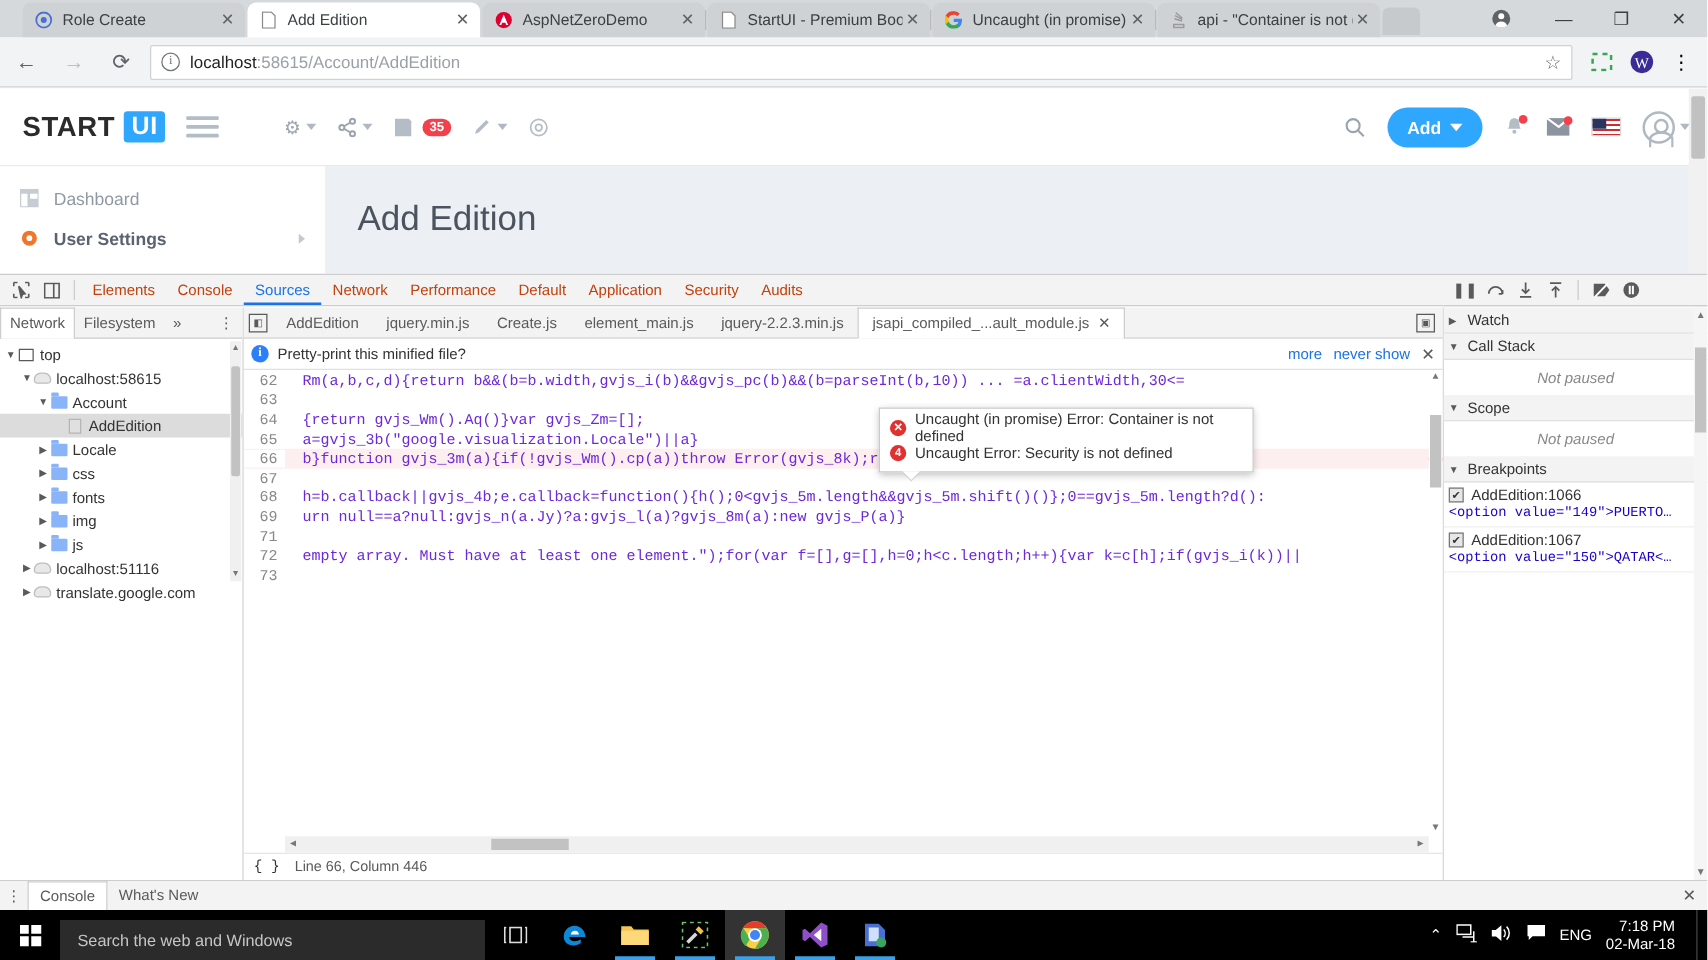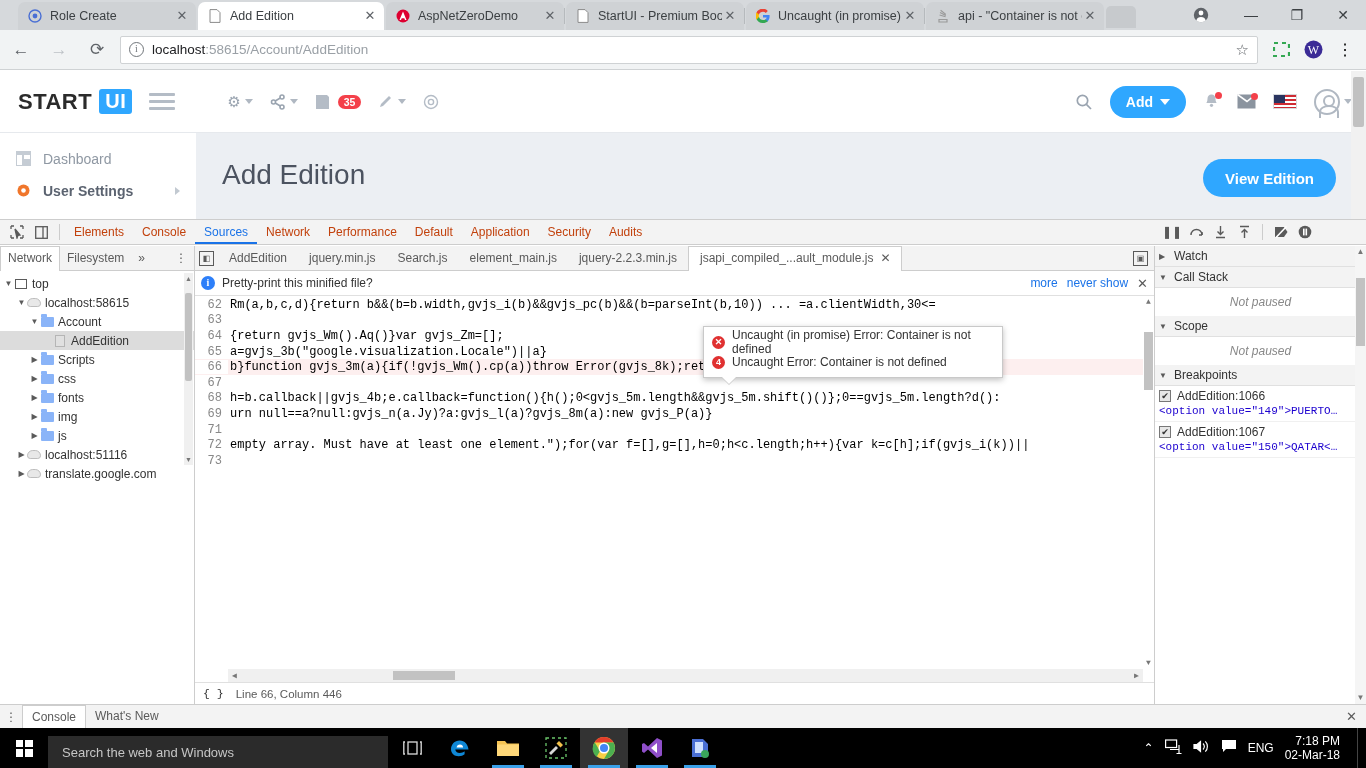--- a/index.html
+++ b/index.html
@@ -76,21 +76,21 @@
      background:#2a3560; }
   .avatar { width:26px; height:26px; border:2px solid #b0b8c2; border-radius:50%;
      position:relative; }
   .avatar::before { content:""; position:absolute; left:7px; top:4px; width:8px;
      height:8px; border:2px solid #b0b8c2; border-radius:50%; }
   .avatar::after { content:""; position:absolute; left:3px; top:14px; width:16px;
      height:11px; border:2px solid #b0b8c2; border-radius:50% 50% 0 0;
      border-bottom:none; }
 
   .page-body { display:flex; height:86px; }
-  .side { width:196px; background:#fff; padding-top:10px; }
+  .side { width:260px; background:#fff; padding-top:10px; }
   .side-item { display:flex; align-items:center; height:32px; padding:0 16px;
      color:#8f98a3; font-size:14px; gap:11px; }
   .side-item .sic { width:16px; height:16px; display:inline-block; }
   .side-item .arrow { margin-left:auto; border-left:5px solid #c2c9d1;
      border-top:4px solid transparent; border-bottom:4px solid transparent; }
   .content { flex:1 1 auto; padding:26px 30px 0 26px; display:flex;
      align-items:flex-start; }
   .page-title { font-size:28px; color:#4c5360; font-weight:normal; }
   .viewbtn { margin-left:auto; background:#2fa7ff; color:#fff; border:none;
      border-radius:20px; height:38px; padding:0 22px; font-size:15px;
@@ -173,21 +173,21 @@
      font-size:12px; }
   .prettyright a { color:#1a73e8; text-decoration:none; }
   .prettyright .cl { color:#5a5a5a; font-size:13px; }
 
   .code { position:relative; flex:1 1 auto; overflow:hidden;
      font-family:"Liberation Mono", monospace; font-size:12px; background:#fff; }
   .cline { display:flex; height:15.6px; align-items:center; white-space:nowrap; }
   .cline.err { background:#fdefef; }
   .lnum { width:33px; flex:0 0 33px; text-align:right; padding-right:6px;
      color:#888; background:#fff; }
-  .ctext { flex:1 1 auto; padding-left:2px; color:#000000; overflow:hidden; }
+  .ctext { flex:1 1 auto; padding-left:2px; color:#6d28d9; overflow:hidden;margin-left:12px; }
   .errmark { display:inline-block; width:11px; height:11px; border-radius:50%;
      background:#e03131; color:#fff; font-size:8px; line-height:11px;
      text-align:center; margin-left:4px; vertical-align:middle; }
   .tooltip { position:absolute; left:508px; top:30px; width:300px;
      background:#fff; border:1px solid #c9c9c9; box-shadow:0 2px 6px rgba(0,0,0,.25);
      padding:5px 8px; font-family:"Liberation Sans",sans-serif; font-size:12px;
      color:#333; z-index:20; }
   .tooltip .row { display:flex; align-items:center; gap:7px; height:20px; }
   .tip-ic { width:13px; height:13px; border-radius:50%; background:#e03131;
      color:#fff; font-size:9px; line-height:13px; text-align:center;
@@ -485,21 +485,20 @@
             <svg width="15" height="15" viewBox="0 0 15 15">
                 <circle cx="7.5" cy="7.5" r="6" fill="#f0762b"></circle>
                 <circle cx="7.5" cy="7.5" r="2.3" fill="#fff"></circle>
               </svg></span>
           <span style="color:#5b6370;font-weight:bold">User Settings</span>
           <span class="arrow"></span>
         </div>
       </div>
       <div class="content">
         <h1 class="page-title">Add Edition</h1>
-        <button class="viewbtn">View Edition</button>
       </div>
     </div>
   </div>
   <div class="pagescroll">
       <div class="thumb"></div>
     </div>
 
   <div class="devtools">
     <div class="dt-mainbar">
       <div class="dt-ib">
@@ -572,21 +571,21 @@
                 <span class="tico">
                   <span class="filico"></span>
                 </span>
                 <span>AddEdition</span>
               </div>
               <div class="tnode" style="padding-left: 29px;">
                 <span class="tri">▶</span>
                 <span class="tico">
                   <span class="folder"></span>
                 </span>
-                <span>Scripts</span>
+                <span>Locale</span>
               </div>
               <div class="tnode" style="padding-left: 29px;">
                 <span class="tri">▶</span>
                 <span class="tico">
                   <span class="folder"></span>
                 </span>
                 <span>css</span>
               </div>
               <div class="tnode" style="padding-left: 29px;">
                 <span class="tri">▶</span>
@@ -631,21 +630,21 @@
           </div>
         </div>
       </div>
 
       <div class="edit-pane">
         <div class="file-tabs">
           <span class="panel-toggle" style="margin-left:4px;margin-right:4px">◧</span>
           <span id="filetabs-host" style="display:flex;align-items:center">
               <span class="ft">AddEdition</span>
               <span class="ft">jquery.min.js</span>
-              <span class="ft">Search.js</span>
+              <span class="ft">Create.js</span>
               <span class="ft">element_main.js</span>
               <span class="ft">jquery-2.2.3.min.js</span>
               <span class="ft sel">
                 <span>jsapi_compiled_...ault_module.js</span>
                 <span class="x">✕</span>
               </span>
             </span>
           <span class="panel-toggle">▣</span>
         </div>
         <div class="prettybar">
@@ -706,21 +705,21 @@
               </div>
             </div>
 
           <div class="tooltip">
             <div class="row">
               <span class="tip-ic">✕</span>
               <span>Uncaught (in promise) Error: Container is not defined</span>
             </div>
             <div class="row">
               <span class="tip-ic">4</span>
-              <span>Uncaught Error: Container is not defined</span>
+              <span>Uncaught Error: Security is not defined</span>
             </div>
           </div>
 
           <div class="code-vscroll">
             <div class="ar" style="position:absolute;left:0;top:0;width:11px;height:12px;font-size:8px;text-align:center;line-height:12px;color:#777">▲</div>
             <div class="tb"></div>
             <div class="ar" style="position:absolute;left:0;bottom:0;width:11px;height:12px;font-size:8px;text-align:center;line-height:12px;color:#777">▼</div>
           </div>
           <div class="code-hscroll">
             <div class="ar" style="left:0">◀</div>

